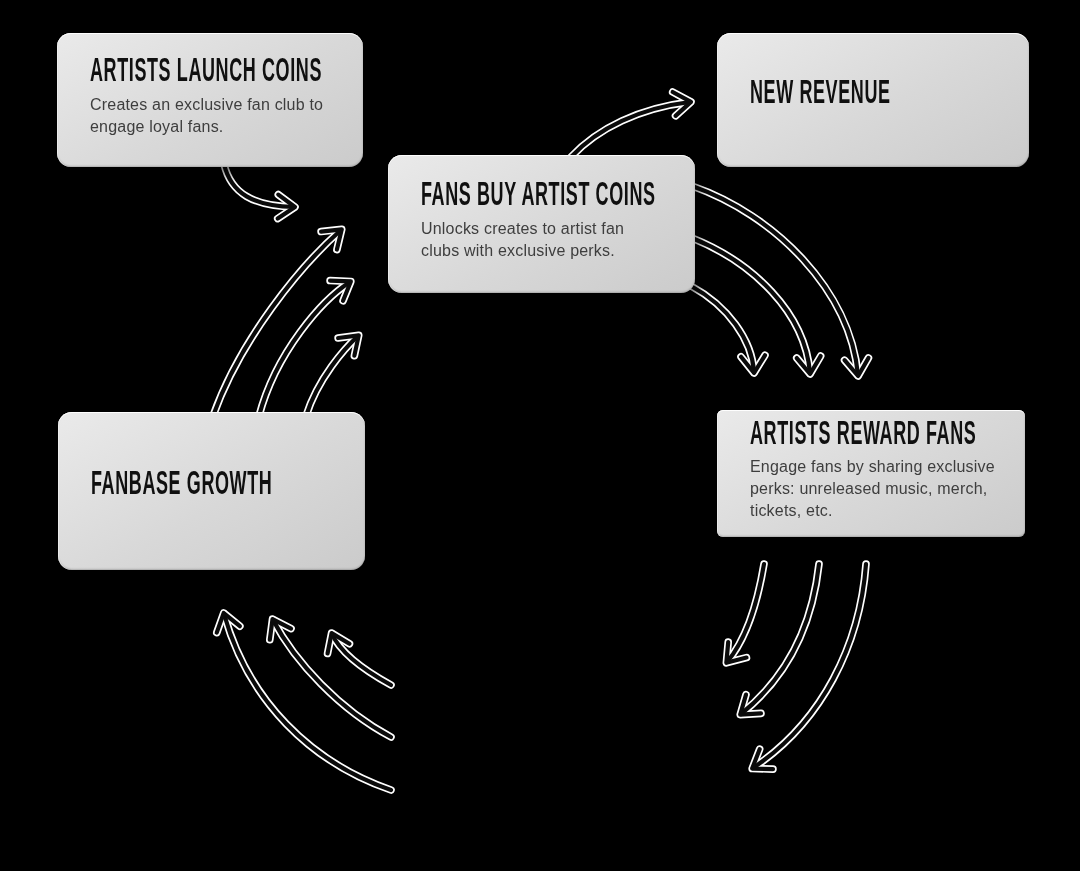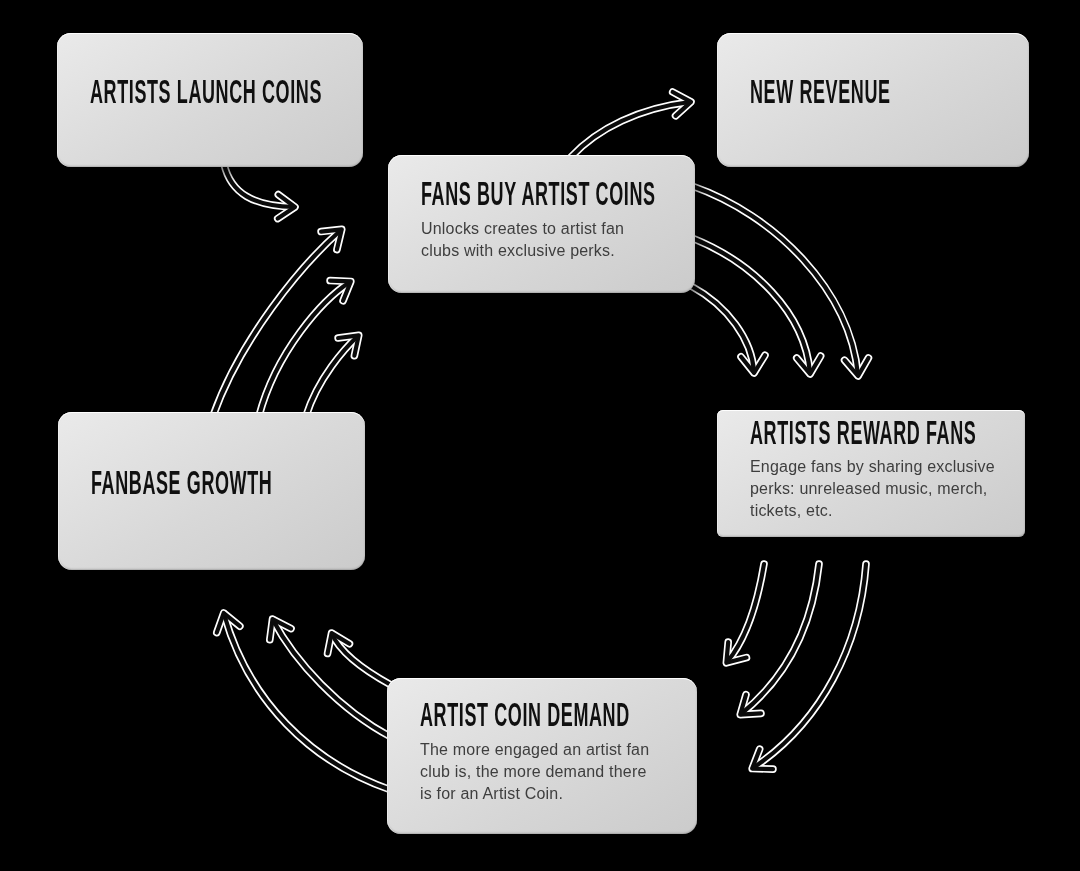--- a/index.html
+++ b/index.html
@@ -80,20 +80,22 @@
         <path d="M391,737 C340,710 295,662 273,620" fill="none" stroke="#0b0b0b" stroke-width="4.2" stroke-linecap="round" marker-end="url(#headB)"></path>
         <path d="M391,685 C360,668 340,652 332,634" fill="none" stroke="#0b0b0b" stroke-width="4.2" stroke-linecap="round" marker-end="url(#headB)"></path>
         <path d="M213,416 C240,340 300,266 341,230" fill="none" stroke="#0b0b0b" stroke-width="4.2" stroke-linecap="round" marker-end="url(#headB)"></path>
         <path d="M259,416 C276,352 322,300 350,282" fill="none" stroke="#0b0b0b" stroke-width="4.2" stroke-linecap="round" marker-end="url(#headB)"></path>
         <path d="M306,416 C318,378 345,348 358,336" fill="none" stroke="#0b0b0b" stroke-width="4.2" stroke-linecap="round" marker-end="url(#headB)"></path>
       </g>
   </svg>
 
   <div class="card c0">
     <div class="card-title">ARTISTS LAUNCH COINS</div>
+    <div class="card-body">Creates an exclusive fan club to
+engage loyal fans.</div>
   </div>
 
   <div class="card c1">
     <div class="card-title">NEW REVENUE</div>
   </div>
 
   <div class="card c2">
     <div class="card-title">FANS BUY ARTIST COINS</div>
     <div class="card-body">Unlocks creates to artist fan
 clubs with exclusive perks.</div>
@@ -103,20 +105,14 @@
     <div class="card-title">FANBASE GROWTH</div>
   </div>
 
   <div class="card c4">
     <div class="card-title">ARTISTS REWARD FANS</div>
     <div class="card-body">Engage fans by sharing exclusive
 perks: unreleased music, merch,
 tickets, etc.</div>
   </div>
 
-  <div class="card c5">
-    <div class="card-title">ARTIST COIN DEMAND</div>
-    <div class="card-body">The more engaged an artist fan
-club is, the more demand there
-is for an Artist Coin.</div>
-  </div>
 
 </div>
 
 </body></html>

